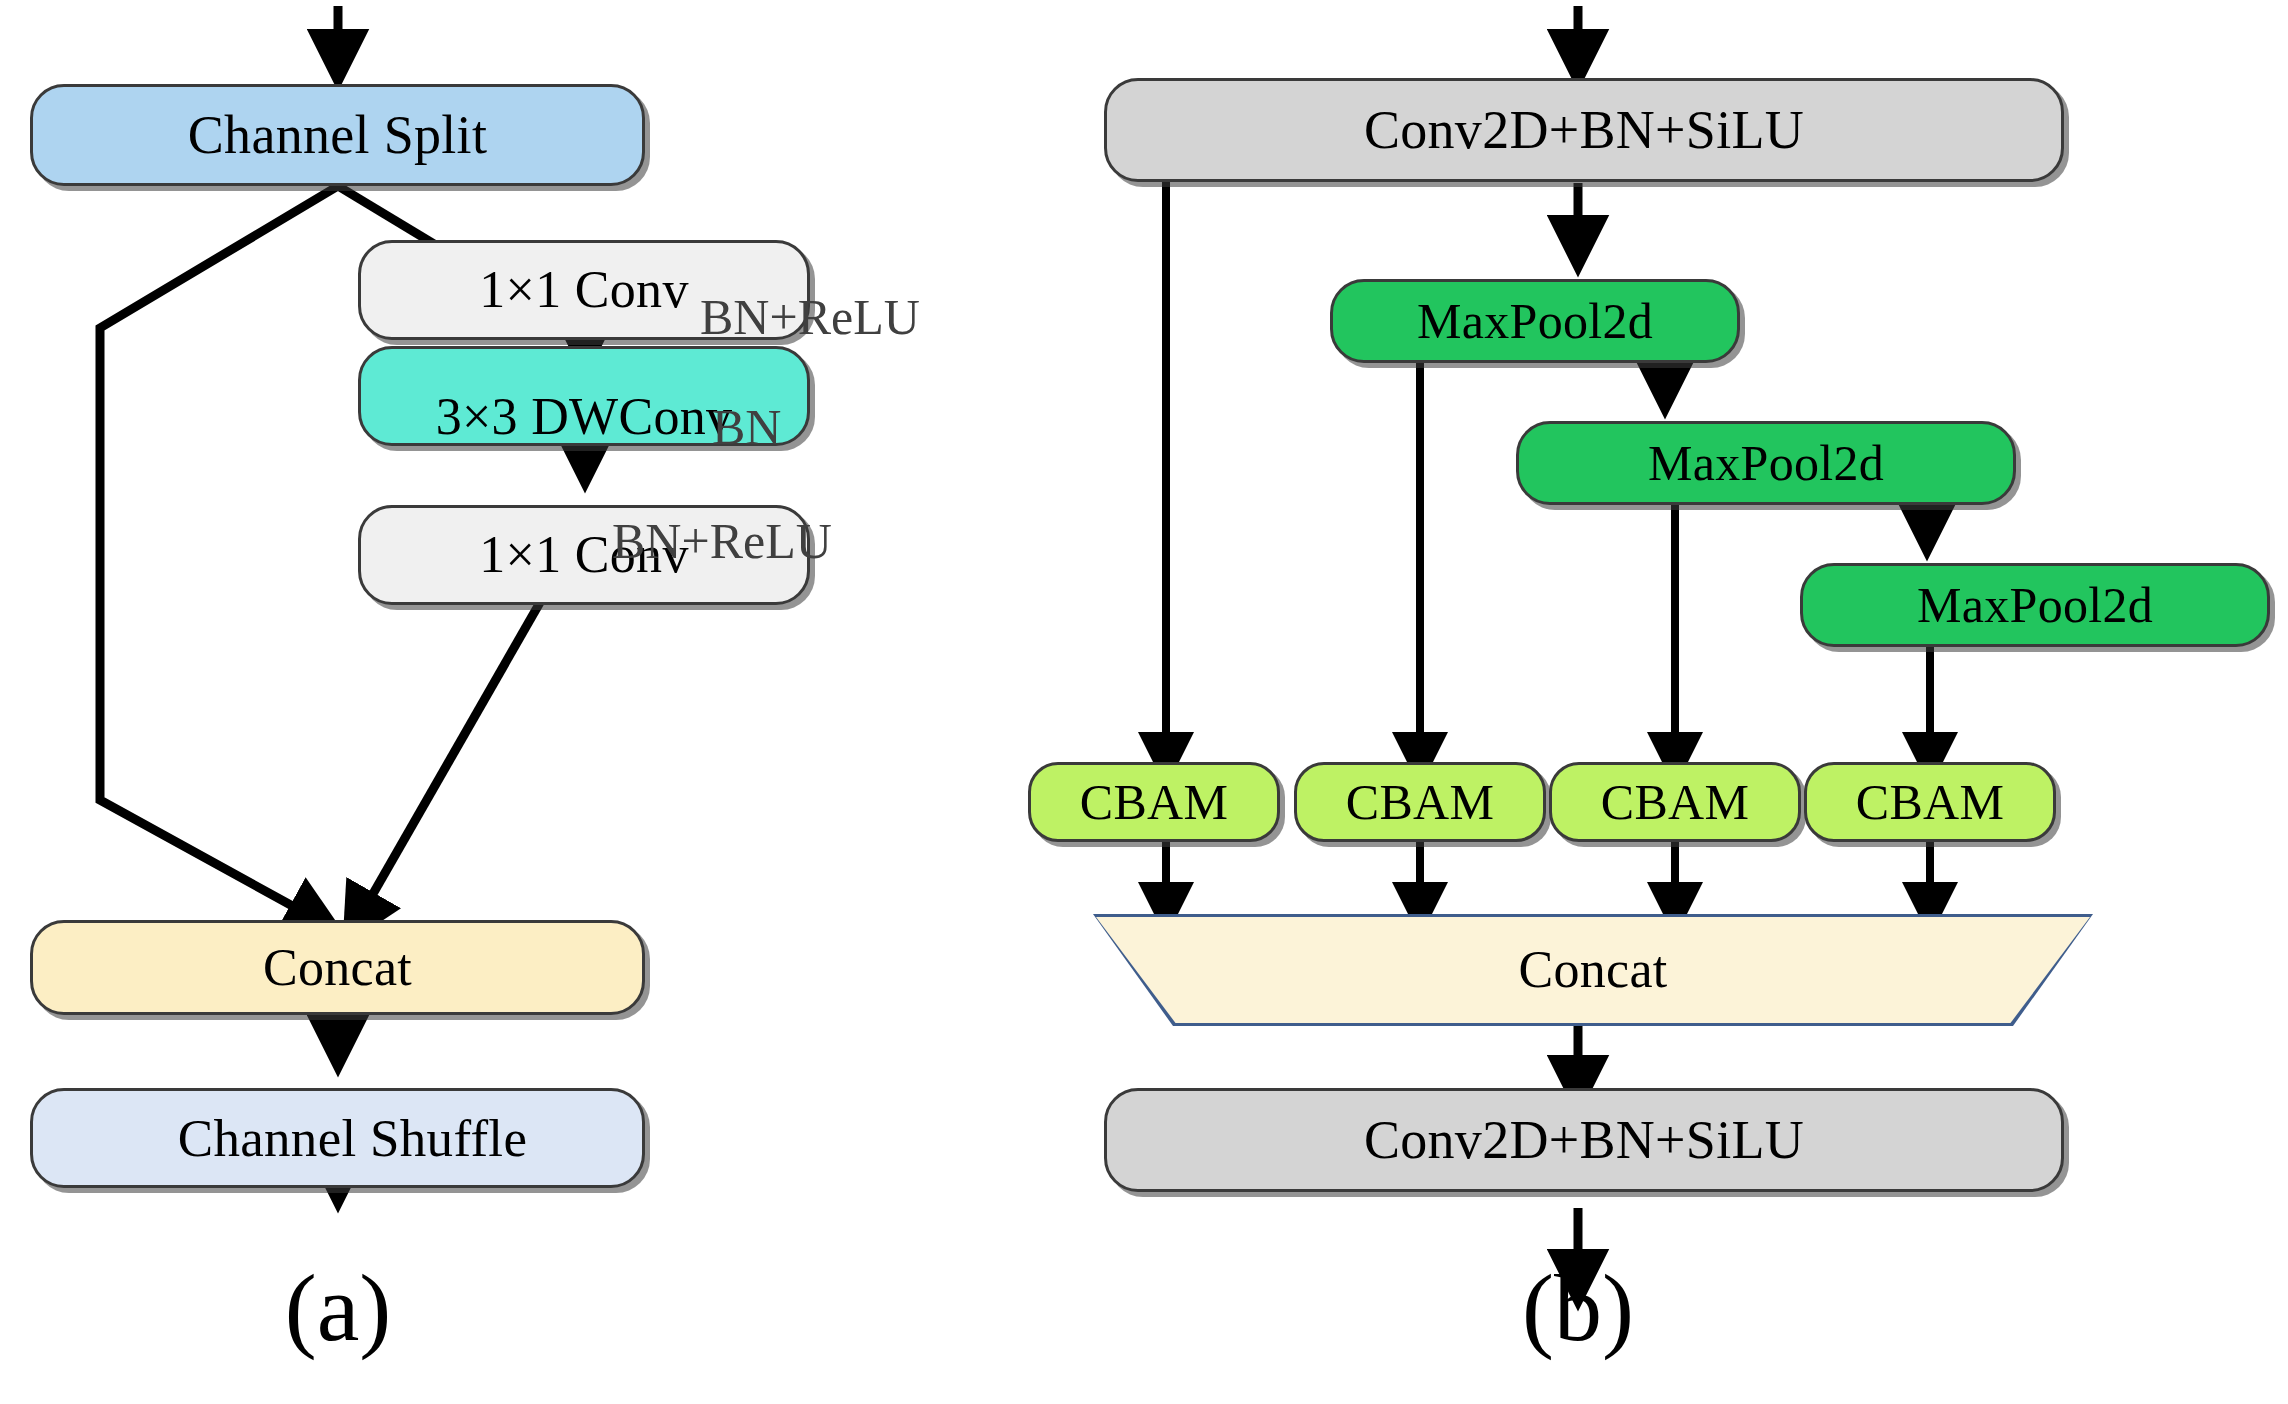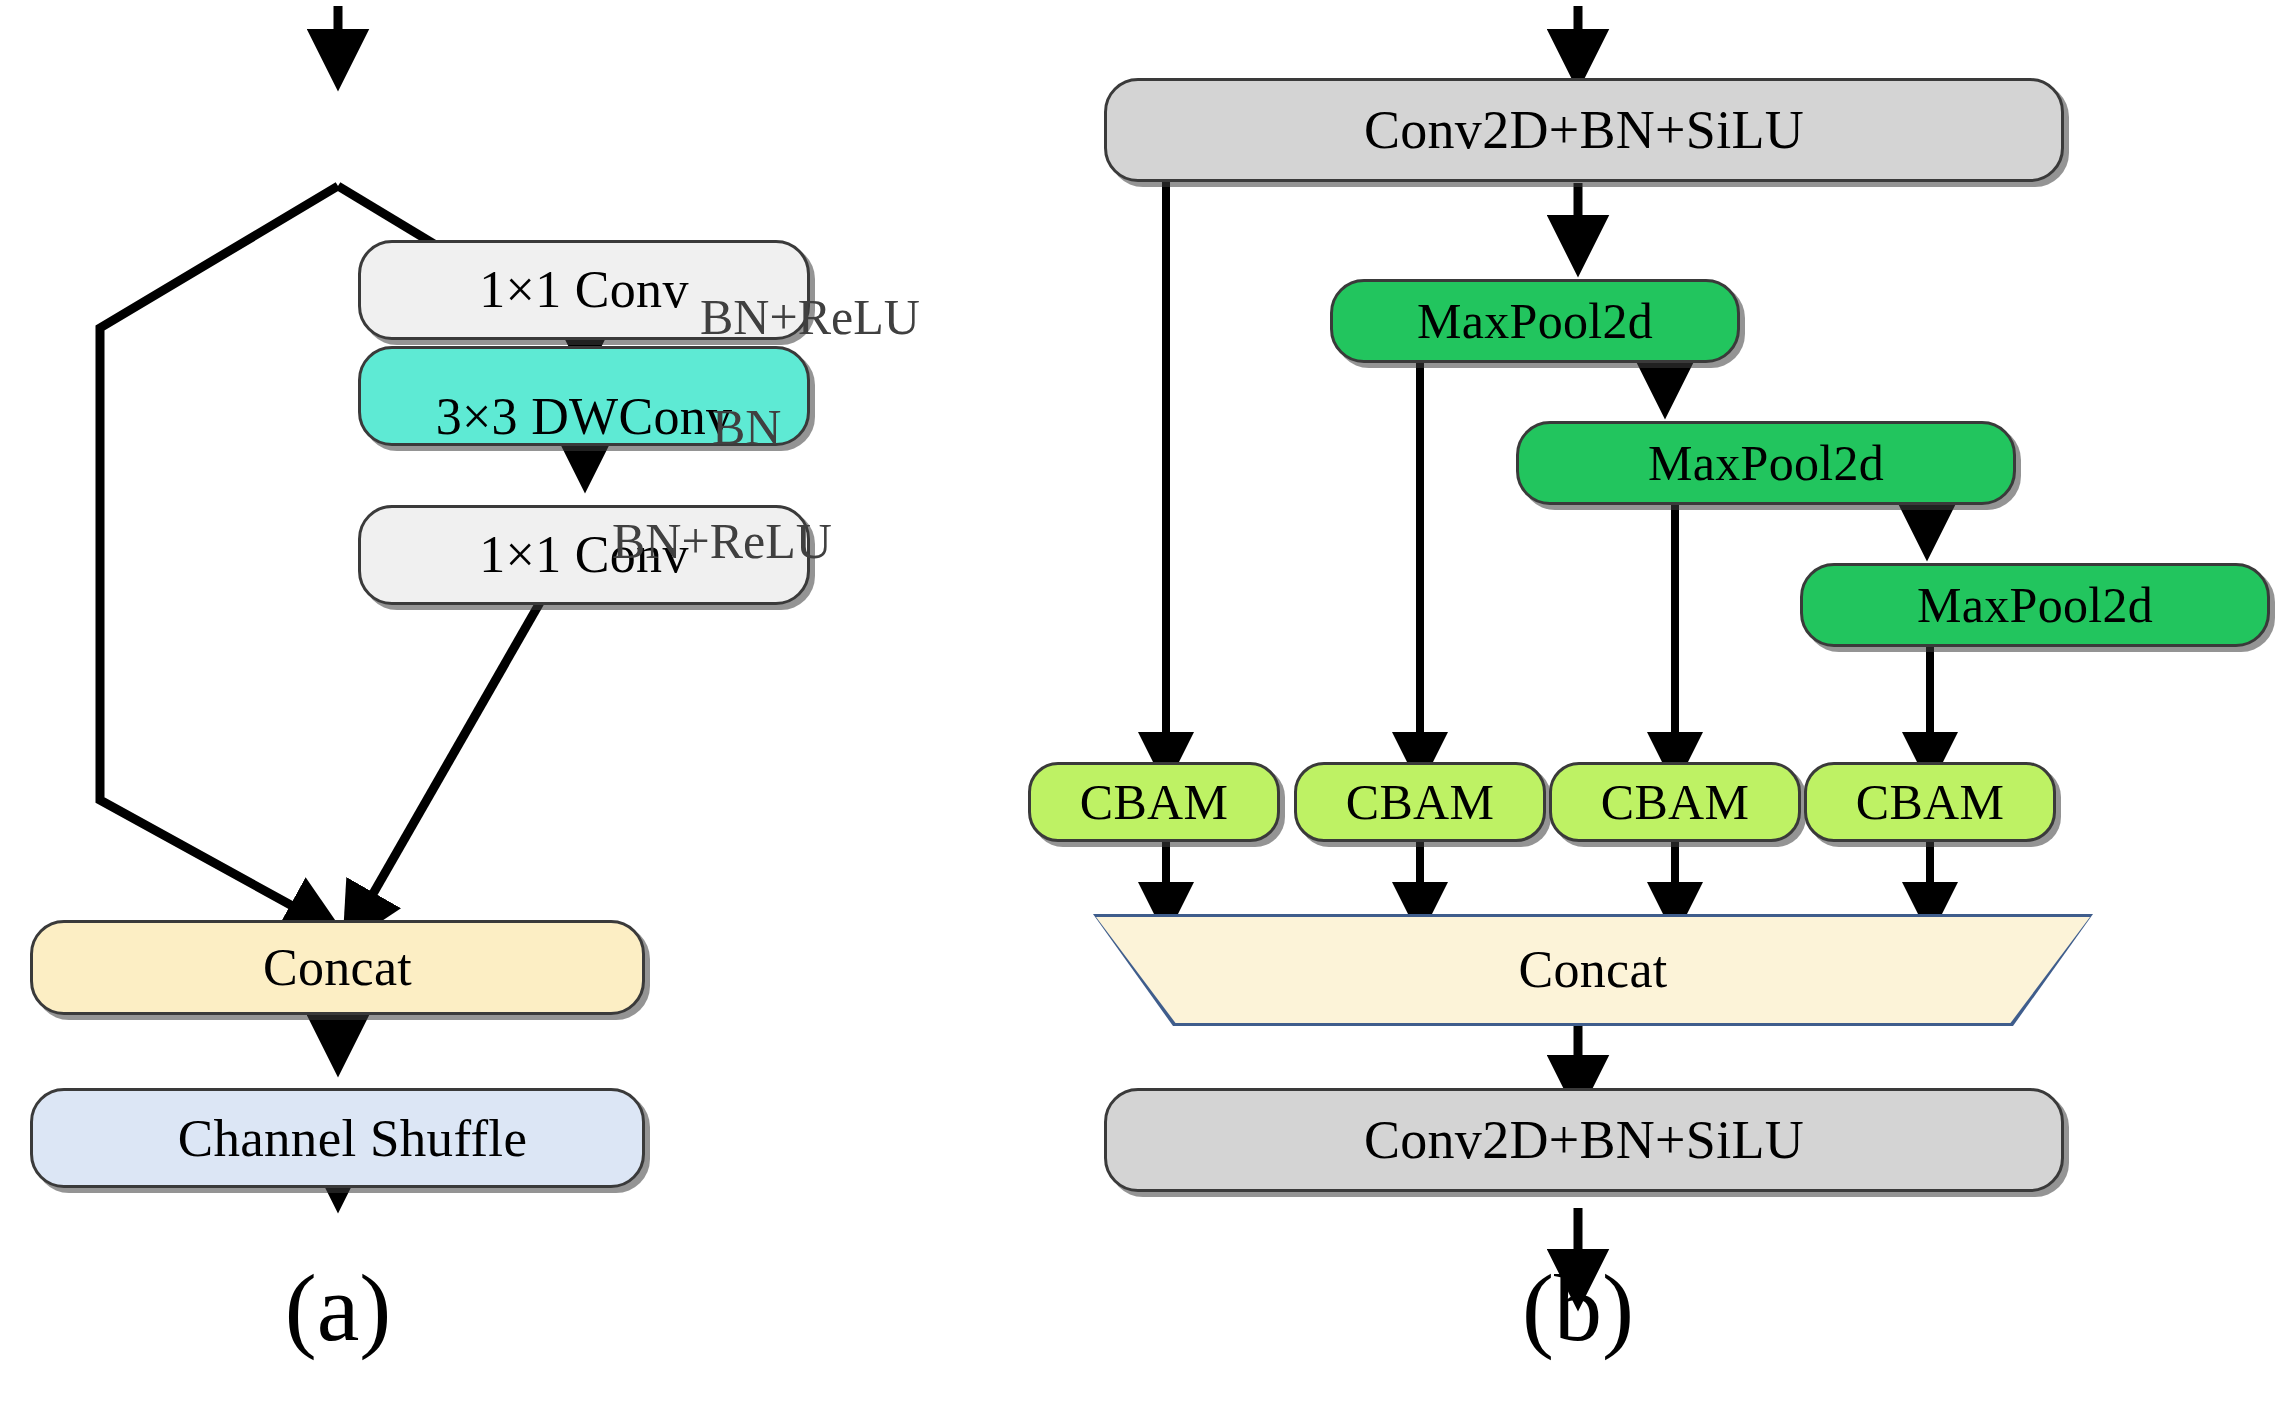--- a/index.html
+++ b/index.html
@@ -138,20 +138,23 @@
     <line x1="1166" y1="840" x2="1166" y2="910" stroke="#000" stroke-width="8" marker-end="url(#ah)"></line>
     <line x1="1420" y1="840" x2="1420" y2="910" stroke="#000" stroke-width="8" marker-end="url(#ah)"></line>
     <line x1="1675" y1="840" x2="1675" y2="910" stroke="#000" stroke-width="8" marker-end="url(#ah)"></line>
     <line x1="1930" y1="840" x2="1930" y2="910" stroke="#000" stroke-width="8" marker-end="url(#ah)"></line>
 
     <line x1="1578" y1="1024" x2="1578" y2="1086" stroke="#000" stroke-width="9" marker-end="url(#ah)"></line>
 
     <line x1="1578" y1="1208" x2="1578" y2="1280" stroke="#000" stroke-width="9" marker-end="url(#ah)"></line>
   </svg>
 
+  <div class="node c-blue" style="left:30px; top:84px; width:615px; height:102px; font-size:54px;">
+    <span class="node-label">Channel Split</span>
+  </div>
 
   <div class="node c-grey" style="left:358px; top:195px; width:452px; height:100px; font-size:52px;">
     <span class="node-label">1×1 Conv</span>
   </div>
 
   <div class="side-label" style="left:700px; top:288px; font-size:50px;">
     <span>BN+ReLU</span>
   </div>
 
   <div class="node c-green" style="left:358px; top:346px; width:452px; height:100px; font-size:52px;">

